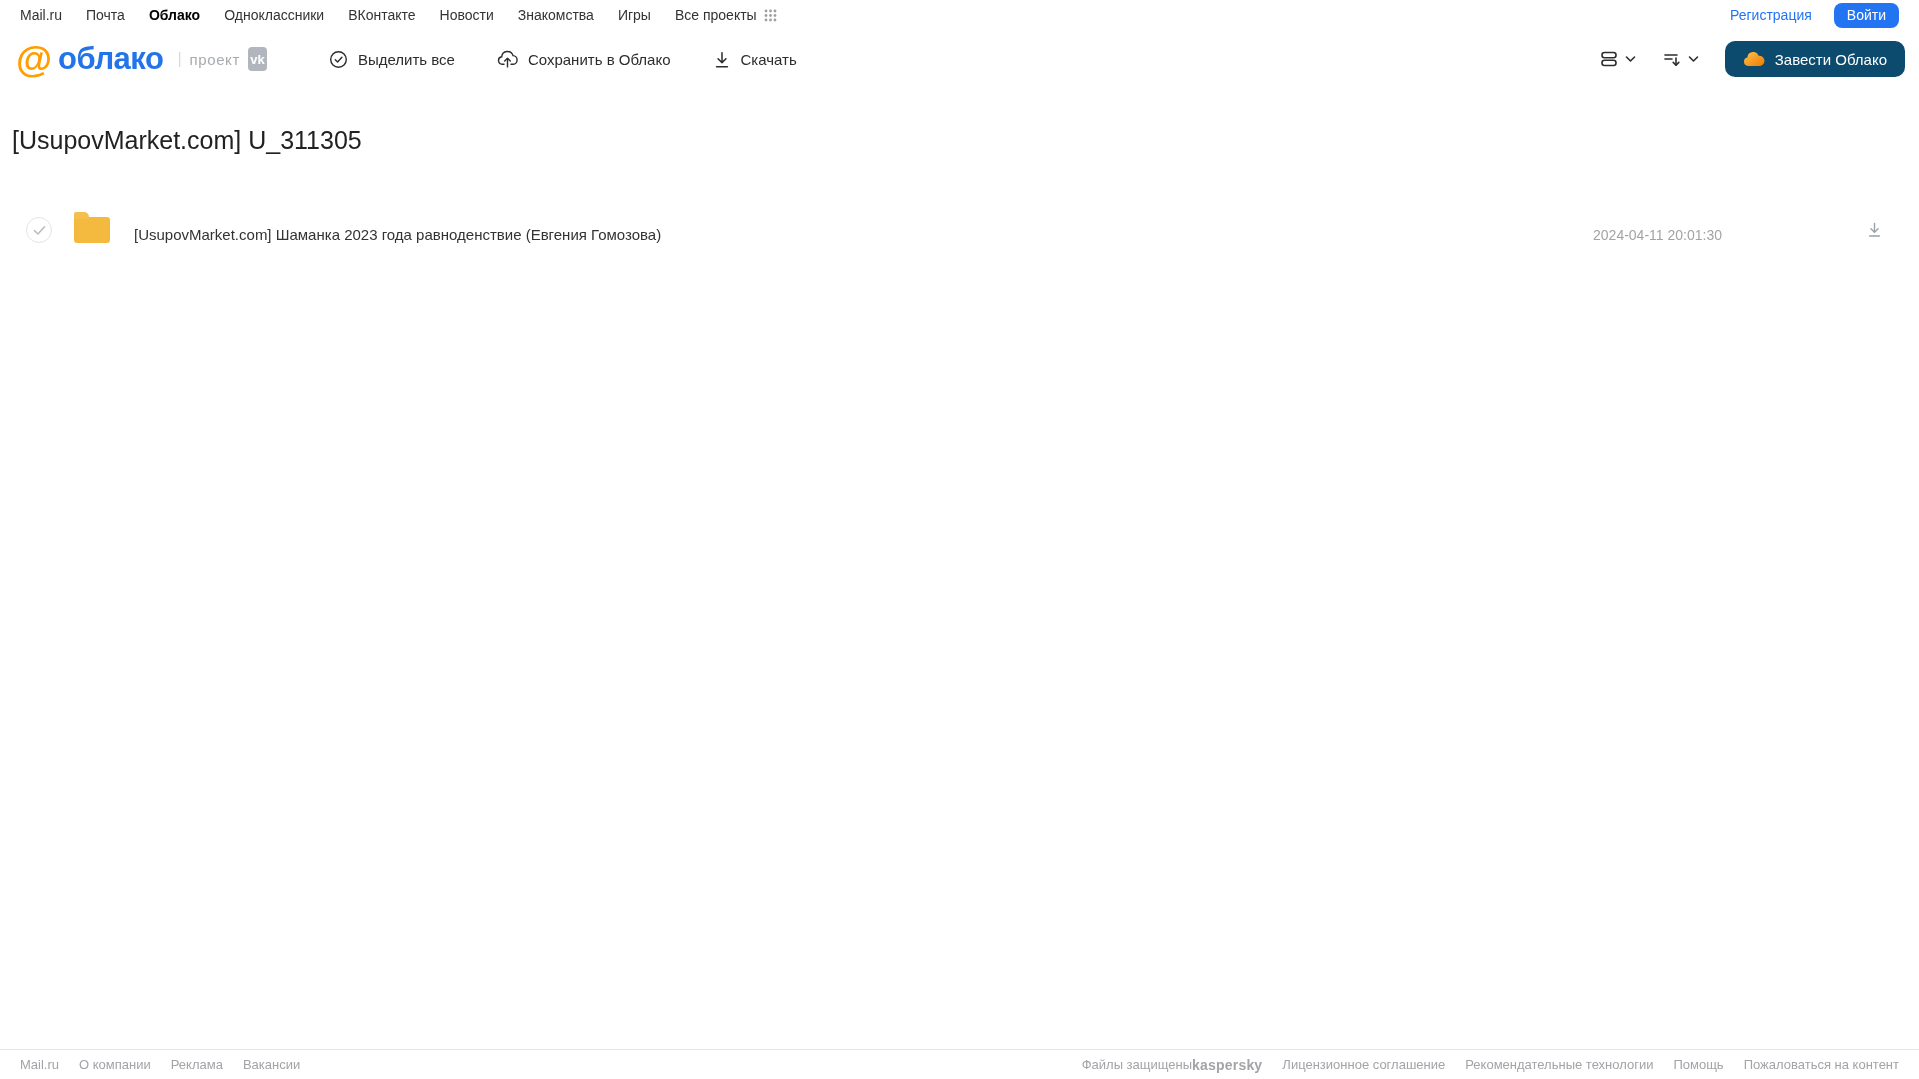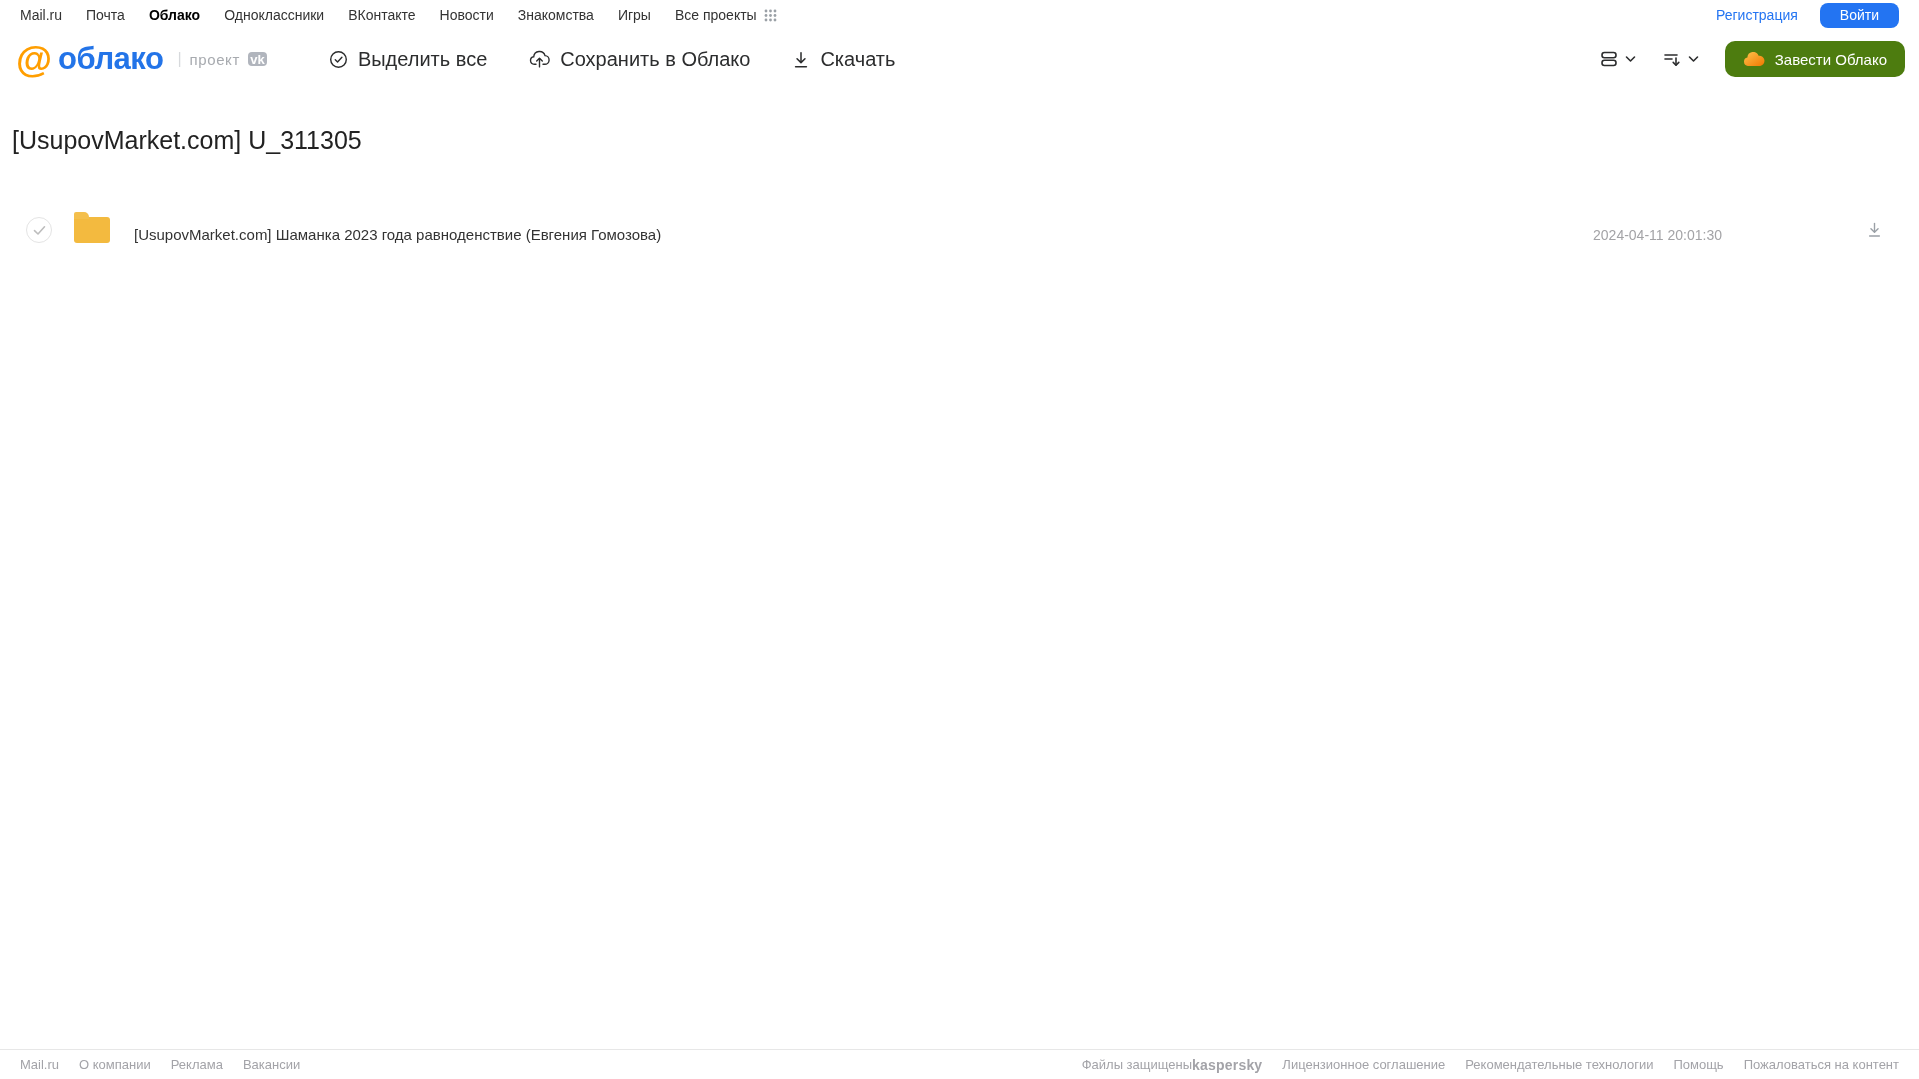--- a/index.html
+++ b/index.html
@@ -8,41 +8,41 @@
 
   
   .topbar { height:30px; display:flex; align-items:center; padding:0 20px; gap:24px; font-size:14px; }
   .topbar a { color:#333; text-decoration:none; cursor:pointer; }
   .topbar .active { font-weight:bold; color:#000; }
   .projects { display:flex; align-items:center; gap:7px; color:#333; cursor:pointer; }
   .grid-icon { width:13px; height:13px; display:inline-block; }
   .topbar-right { margin-left:auto; display:flex; align-items:center; gap:22px; }
   .reg-link { color:#2374f2 !important; }
   .login-btn { background:#2374f2; color:#fff; border:none; border-radius:8px;
-    font-size:14px; padding:4px 20px 5px; cursor:pointer; font-family:inherit; }
+    font-size:14px; padding:4px 13px 5px; cursor:pointer; font-family:inherit; }
 
   
   .header { height:58px; display:flex; align-items:center; padding:0 14px 0 16px; }
   .logo { display:flex; align-items:center; cursor:pointer; }
   .at-glyph { color:#ff9e00; font-size:37px; font-weight:bold; line-height:1; margin-right:6px; }
   .logo-text { color:#2374e8; font-size:31px; font-weight:bold; letter-spacing:-0.5px; }
   .proj { display:flex; align-items:center; gap:8px; margin-left:14px; color:#a7aaaf; }
   .proj .bar { color:#d7d9dc; font-size:16px; }
   .proj-label { font-size:15px; letter-spacing:0.6px; }
-  .vk-badge { width:19px; height:14px; background:#b1b5bd; border-radius:4px; color:#fff;
+  .vk-badge { width:19px; height:24px; background:#b1b5bd; border-radius:4px; color:#fff;
     font-size:13px; font-weight:bold; display:flex; align-items:center; justify-content:center; }
 
   .toolbar { display:flex; align-items:center; gap:42px; margin-left:62px; }
-  .tool-btn { display:flex; align-items:center; gap:10px; font-size:20px; color:#2c2d2e;
+  .tool-btn { display:flex; align-items:center; gap:10px; font-size:15px; color:#2c2d2e;
     background:none; border:none; cursor:pointer; font-family:inherit; }
   .tool-btn svg { display:block; }
 
   .header-right { margin-left:auto; display:flex; align-items:center; gap:26px; }
   .icon-dd { display:flex; align-items:center; gap:6px; cursor:pointer; }
-  .create-btn { display:flex; align-items:center; gap:10px; background:#4d7c0f; color:#fff;
+  .create-btn { display:flex; align-items:center; gap:10px; background:#0c4a6e; color:#fff;
     border:none; border-radius:10px; height:36px; padding:0 18px; font-size:15px;
     cursor:pointer; font-family:inherit; }
 
   
   .main { padding:0 12px; }
   .page-title { margin-top:38px; font-size:25px; font-weight:400; color:#222; }
 
   .file-row { margin-top:44px; height:44px; display:flex; align-items:flex-end; padding-right:10px; }
   .row-check { width:26px; height:26px; border:1px solid #e4e4e4; border-radius:50%;
     display:flex; align-items:center; justify-content:center; margin-left:14px; cursor:pointer; flex:none; }

